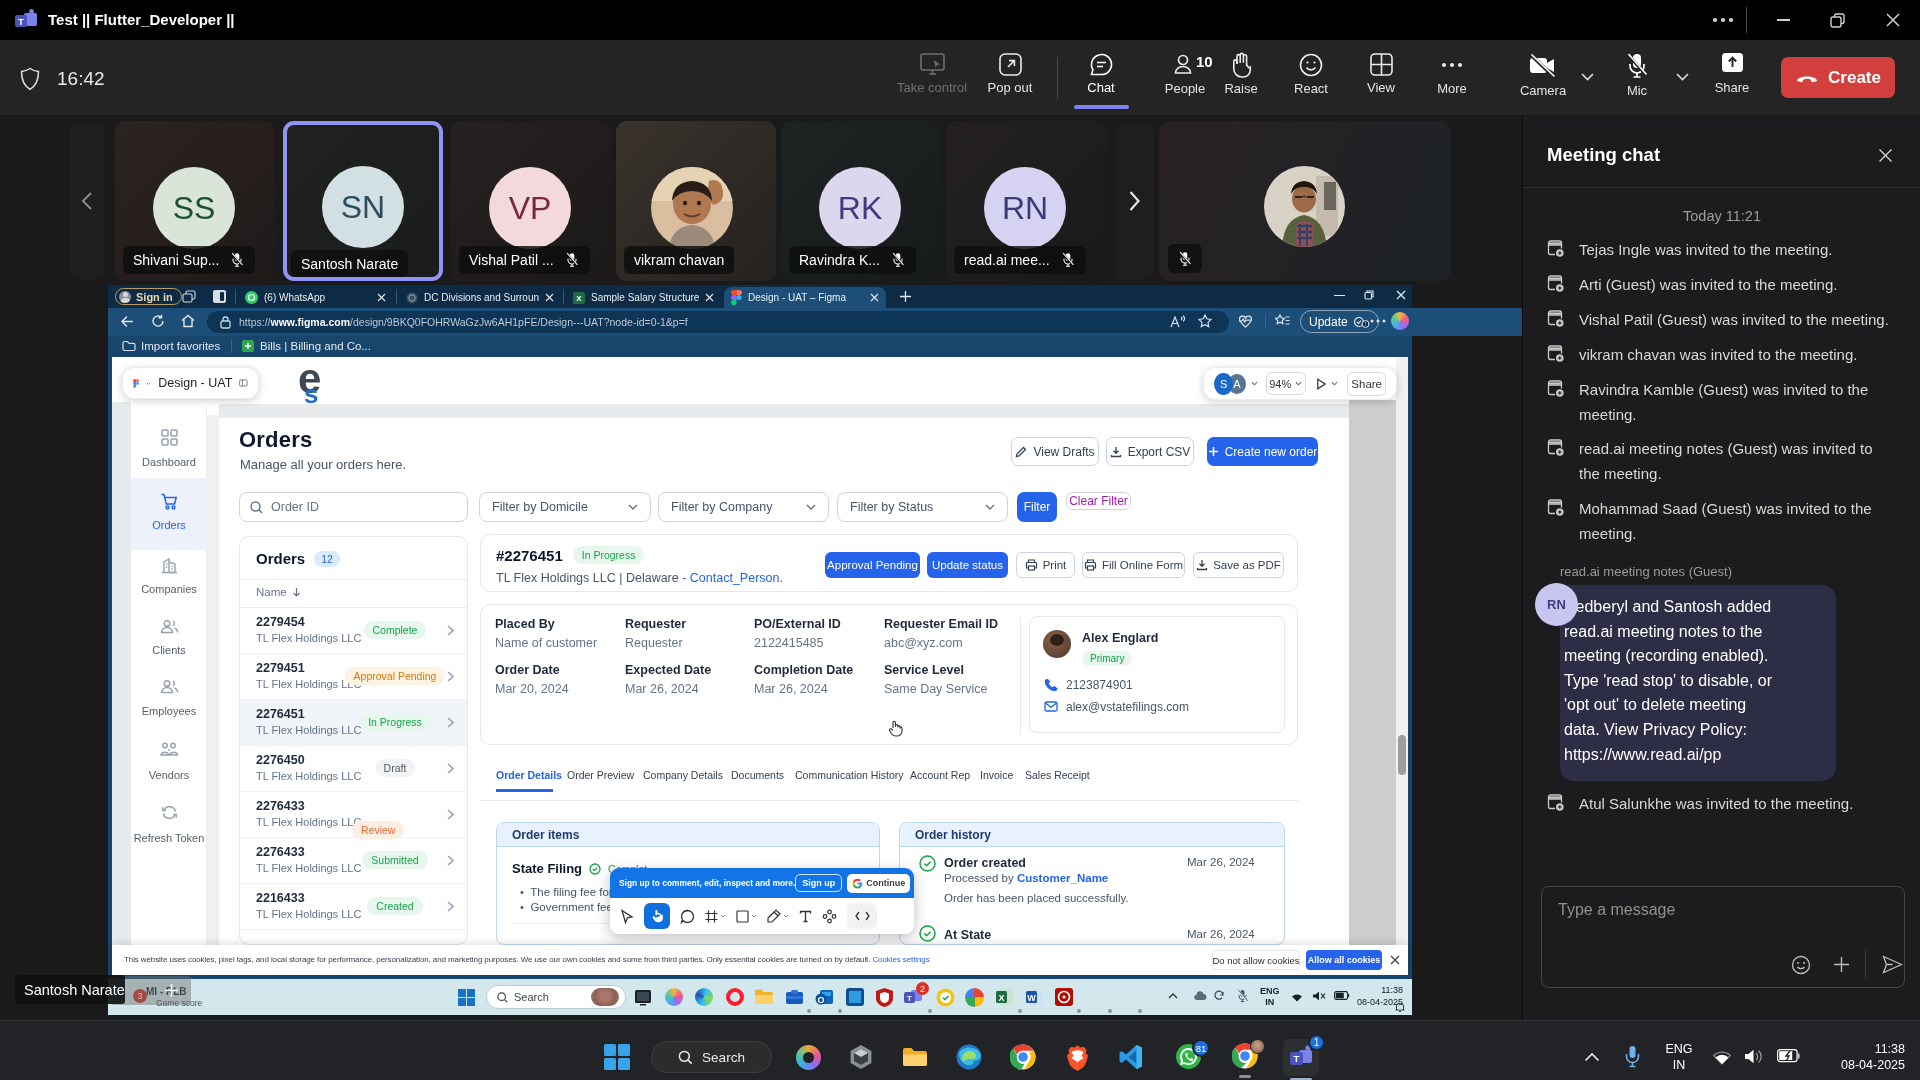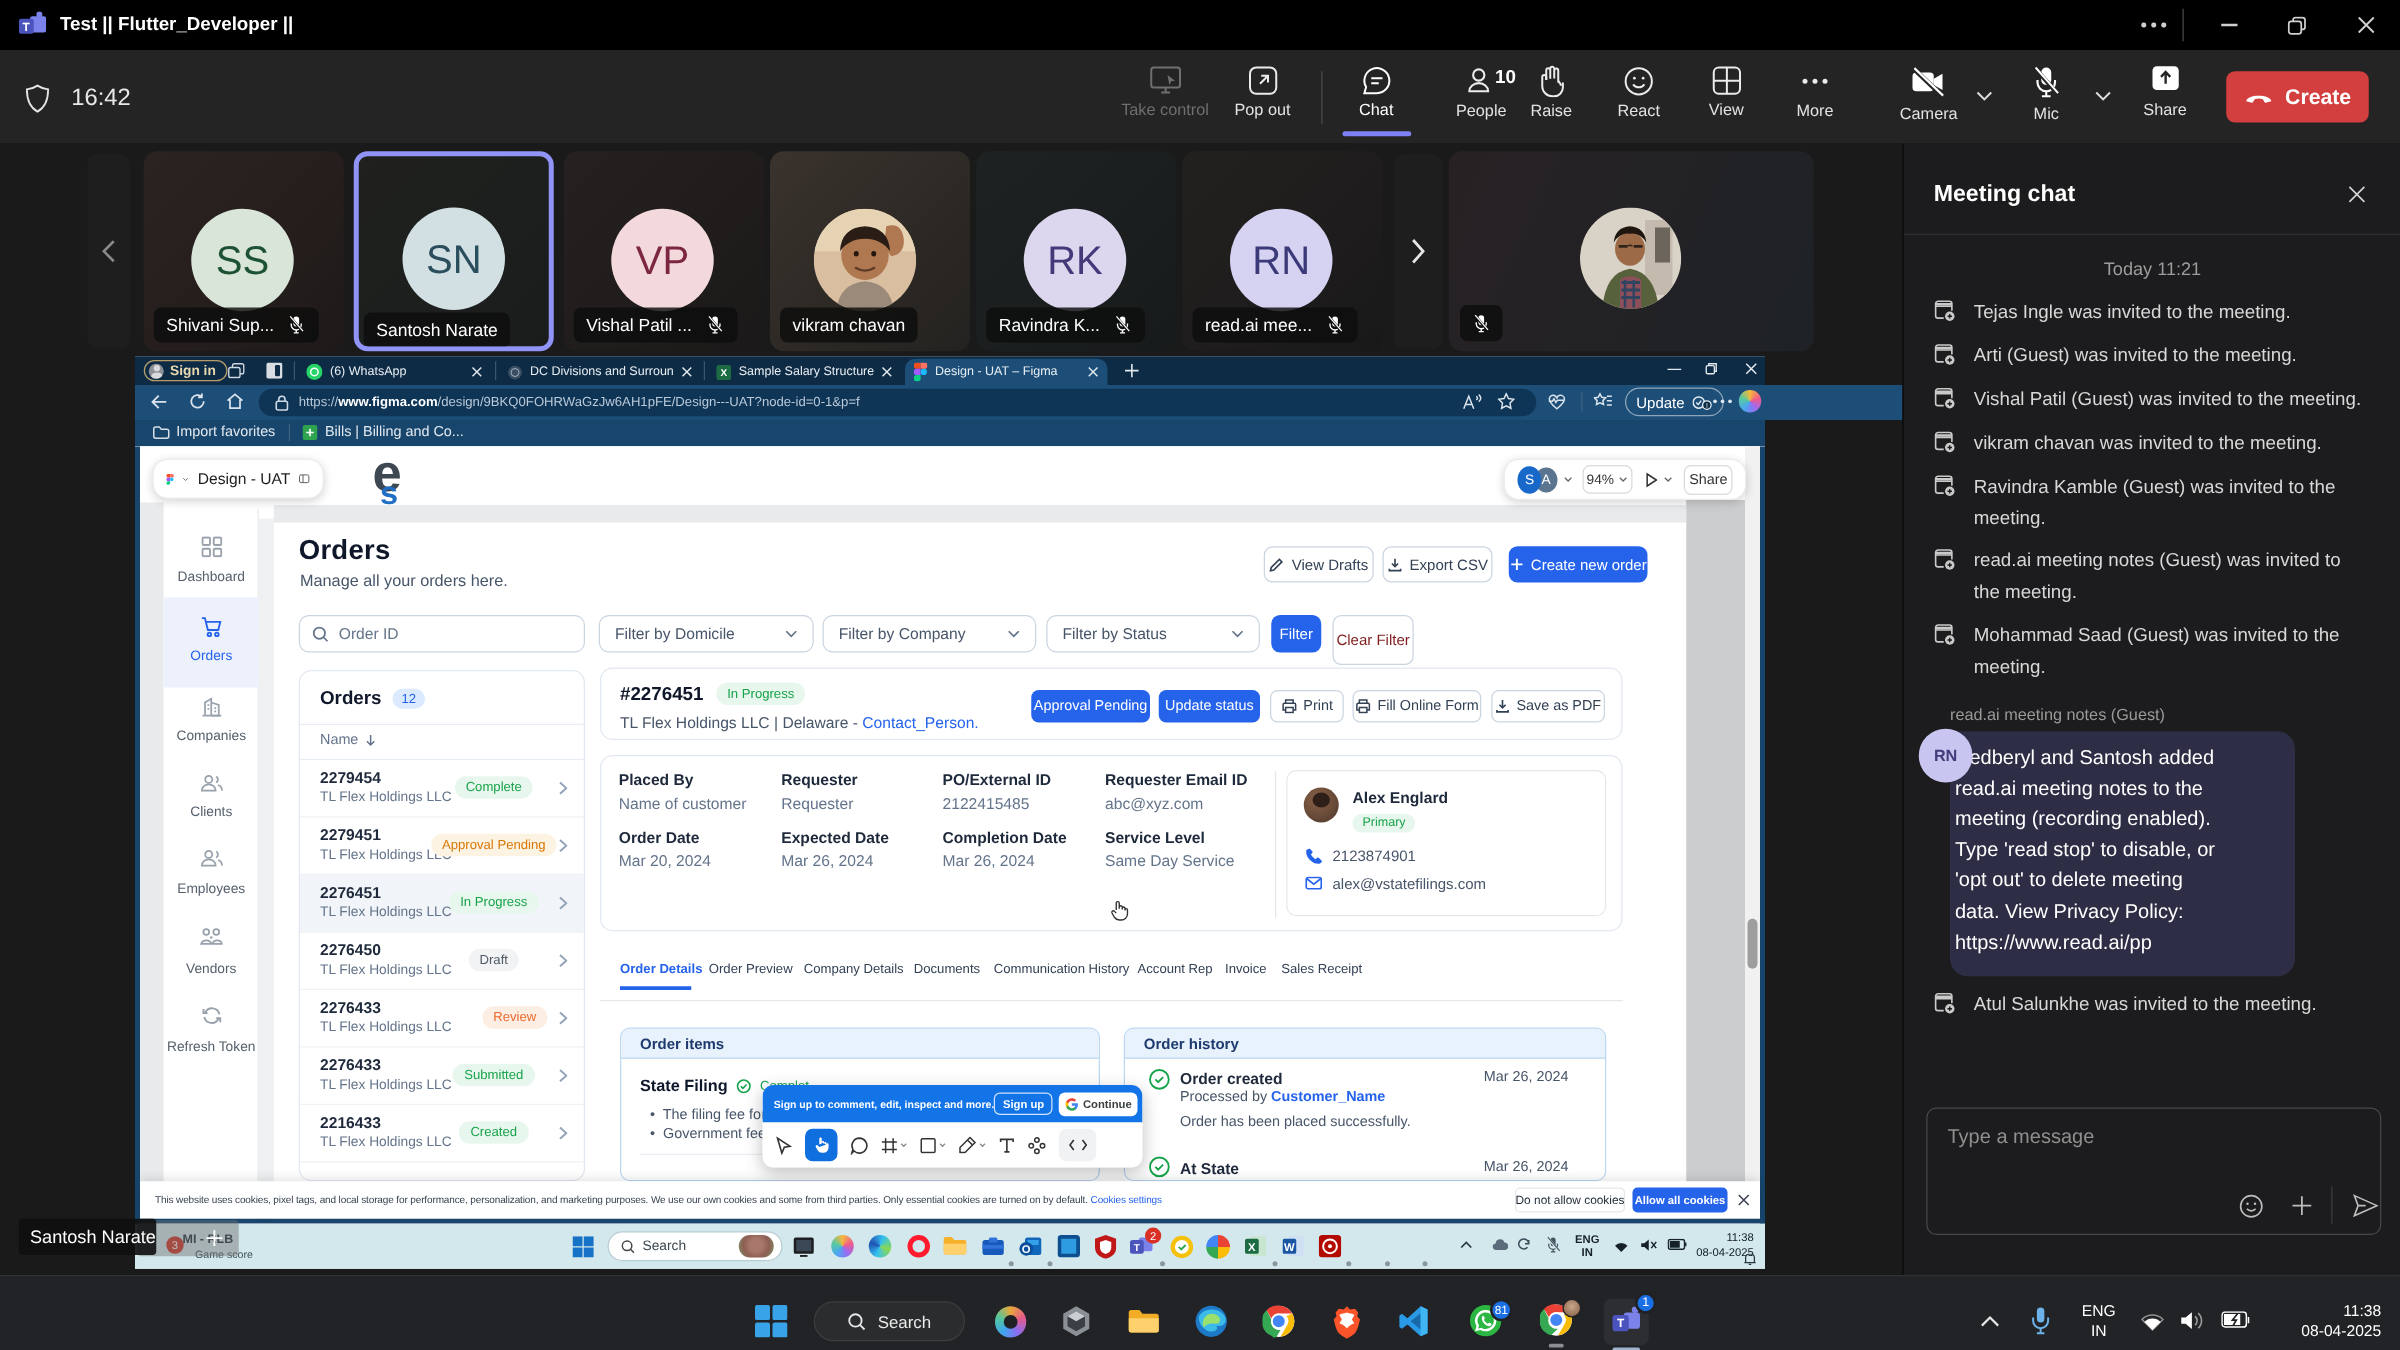--- a/index.html
+++ b/index.html
@@ -525,21 +525,21 @@
 <div class="a f" style="left:371px;top:135px;width:172px;height:30px;border:1px solid #cbd5e1;border-radius:8px;padding:0 12px;font-size:12.5px;color:#475569;justify-content:space-between">Filter by Domicile<svg width="10" height="6" viewBox="0 0 10 6" fill="none" stroke="#64748b" stroke-width="1.4">
           <path d="M1 1 l4 4 4 -4"></path>
         </svg></div>
 <div class="a f" style="left:550px;top:135px;width:171px;height:30px;border:1px solid #cbd5e1;border-radius:8px;padding:0 12px;font-size:12.5px;color:#475569;justify-content:space-between">Filter by Company<svg width="10" height="6" viewBox="0 0 10 6" fill="none" stroke="#64748b" stroke-width="1.4">
           <path d="M1 1 l4 4 4 -4"></path>
         </svg></div>
 <div class="a f" style="left:729px;top:135px;width:171px;height:30px;border:1px solid #cbd5e1;border-radius:8px;padding:0 12px;font-size:12.5px;color:#475569;justify-content:space-between">Filter by Status<svg width="10" height="6" viewBox="0 0 10 6" fill="none" stroke="#64748b" stroke-width="1.4">
           <path d="M1 1 l4 4 4 -4"></path>
         </svg></div>
 <div class="a f" style="left:909px;top:135px;width:40px;height:30px;background:#2563eb;border-radius:7px;justify-content:center;font-size:12px;color:#fff">Filter</div>
-<div class="a f" style="left:958px;top:135px;width:65px;height:40px;border:1px solid #cbd5e1;border-radius:7px;justify-content:center;font-size:12px;color:#7f1d1d">Clear Filter</div>
+<div class="a f" style="left:958px;top:135px;width:65px;height:18px;border:1px solid #cbd5e1;border-radius:7px;justify-content:center;font-size:12px;color:#a21caf">Clear Filter</div>
 <div class="a" style="left:131px;top:179px;width:229px;height:409px;border:1px solid #e2e8f0;border-radius:10px;background:#fff">
 <div class="a f" style="left:16px;top:13px;gap:9px">
           <span style="font-size:15px;font-weight:700;color:#0f172a">Orders</span>
 <span class="f" style="height:16px;padding:0 7px;border-radius:9px;background:#dbeafe;color:#2563eb;font-size:10.5px;justify-content:center">12</span>
         </div>
 <div class="a" style="left:0;top:42px;width:227px;height:1px;background:#e8edf3"></div>
 <div class="a f" style="left:16px;top:49px;gap:5px;font-size:11.5px;color:#64748b">Name
 <svg width="9" height="10" viewBox="0 0 9 10" fill="none" stroke="#64748b" stroke-width="1.2">
             <path d="M4.5 1 v8 M1.5 6 l3 3 3 -3"></path>
           </svg></div>
@@ -588,21 +588,21 @@
           </div>
 <div class="a" style="left:207px;top:17px">
             <svg width="7" height="11" viewBox="0 0 7 11" fill="none" stroke="#94a3b8" stroke-width="1.6">
               <path d="M1 1 l5 4.5 -5 4.5"></path>
             </svg>
           </div>
         </div>
 <div class="a" style="left:0;top:255px;width:227px;height:46px;border-bottom:1px solid #eef2f6">
 <div class="a" style="left:16px;top:7px;font-size:12.5px;font-weight:600;color:#1e293b">2276433</div>
 <div class="a" style="left:16px;top:24px;font-size:11px;color:#64748b">TL Flex Holdings LLC</div>
-<div class="a" style="left:112px;top:13px;width:86px;display:flex;justify-content:flex-end">
+<div class="a" style="left:112px;top:29px;width:86px;display:flex;justify-content:flex-start">
             <span style="padding:3px 9px;border-radius:10px;background:#fdeee3;color:#ea6a2f;font-size:10.5px;white-space:nowrap">Review</span>
           </div>
 <div class="a" style="left:207px;top:17px">
             <svg width="7" height="11" viewBox="0 0 7 11" fill="none" stroke="#94a3b8" stroke-width="1.6">
               <path d="M1 1 l5 4.5 -5 4.5"></path>
             </svg>
           </div>
         </div>
 <div class="a" style="left:0;top:301px;width:227px;height:46px;border-bottom:1px solid #eef2f6">
 <div class="a" style="left:16px;top:7px;font-size:12.5px;font-weight:600;color:#1e293b">2276433</div>

